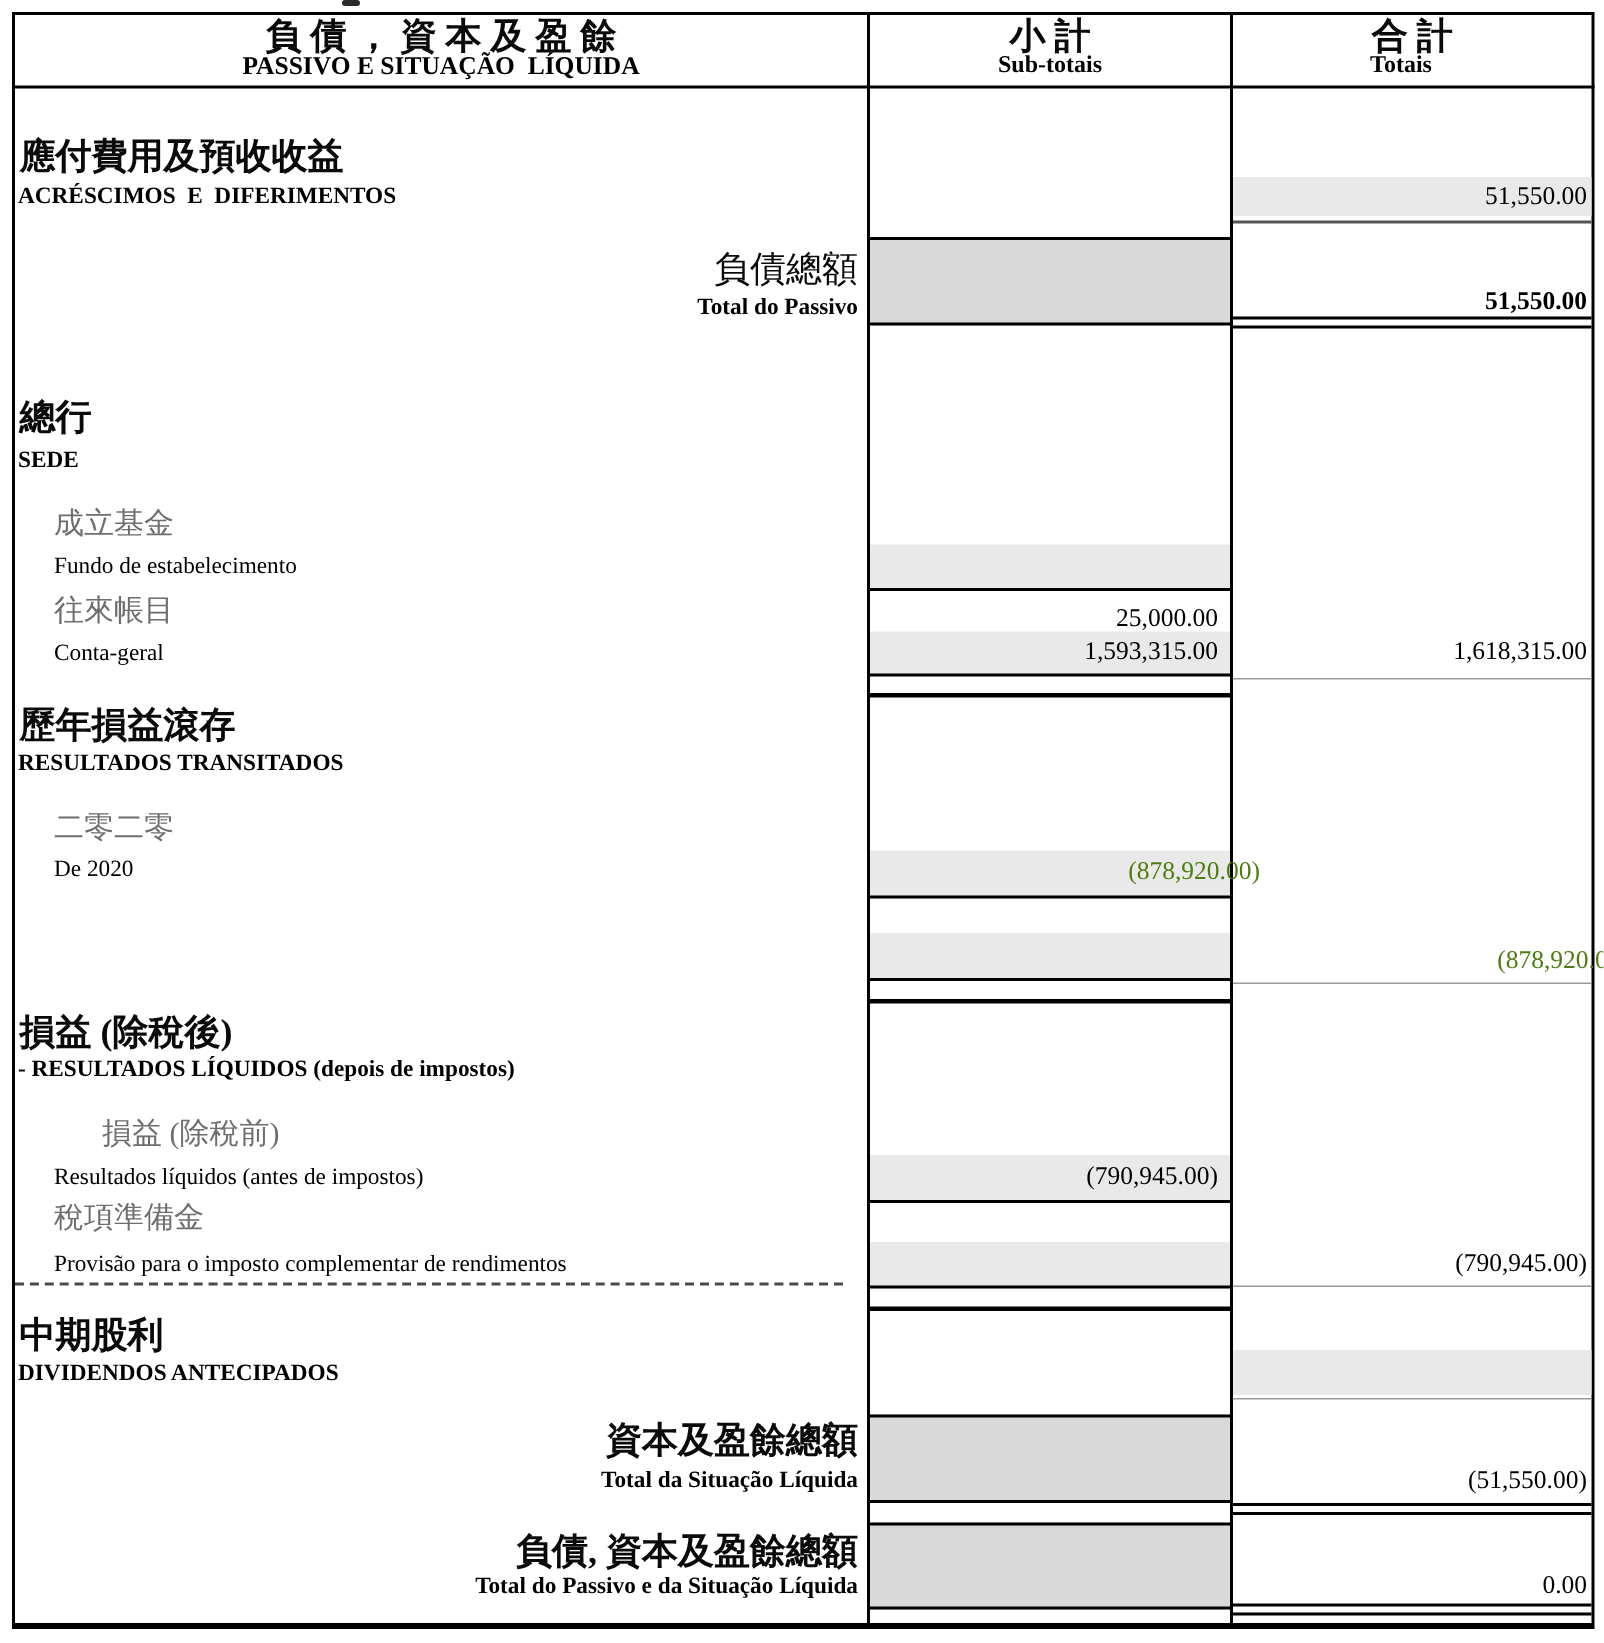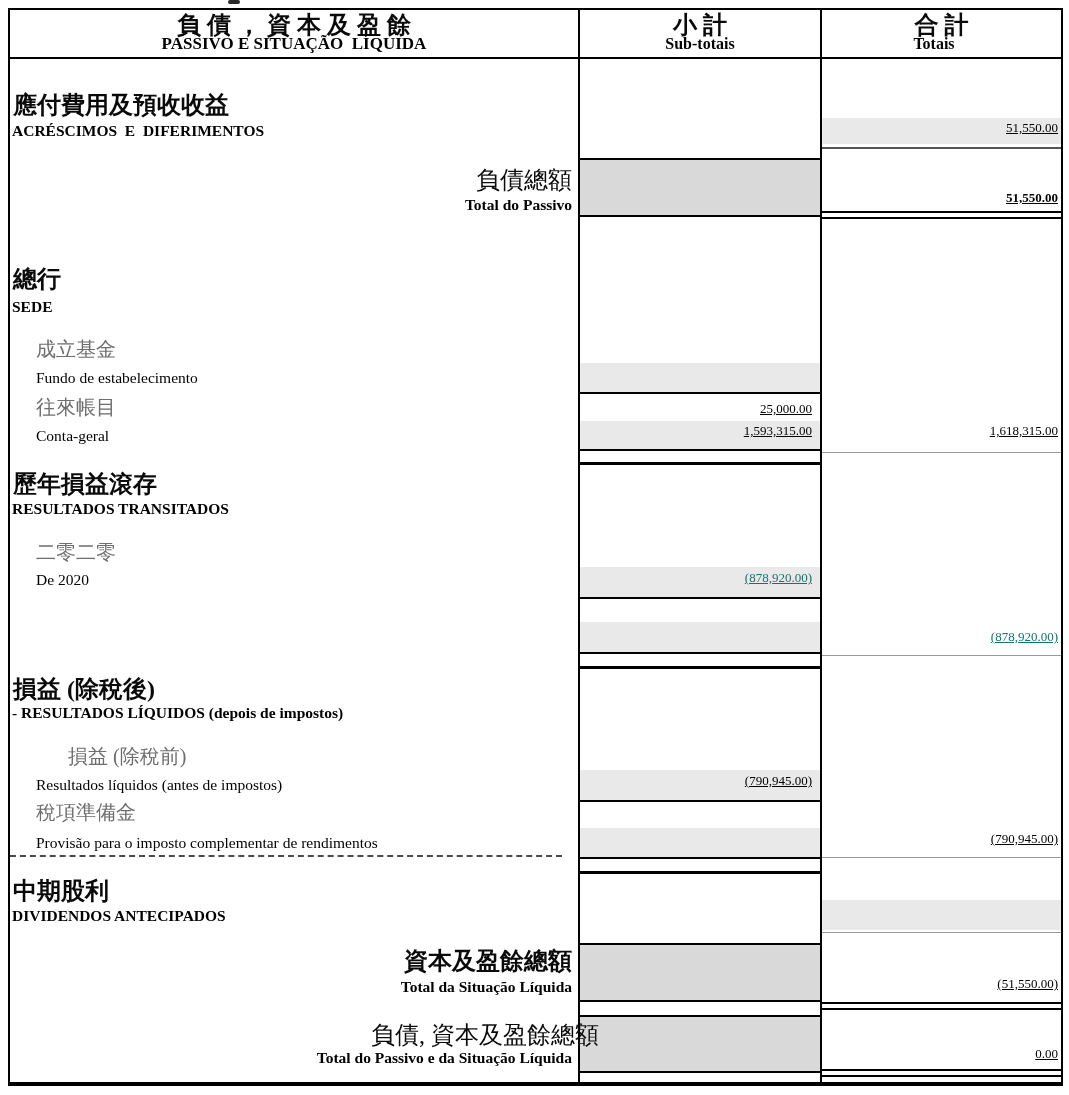--- a/index.html
+++ b/index.html
@@ -6,22 +6,22 @@
   body { font-family:"Liberation Serif","DejaVu Serif",serif; color:#000; }
   .page { position:relative; width:1069px; height:1095px; background:#ffffff; overflow:hidden; }
 
   .abs { position:absolute; white-space:pre; line-height:1.15; }
 
   
   .zh-h  { font-size:24px; font-weight:600; color:#0a0a0a; }
   .zh-g  { font-size:20px; font-weight:400; color:#6e6e6e; }
   .pt-b  { font-size:15.5px; font-weight:bold; }
   .pt-r  { font-size:15.5px; }
-  .num   { font-size:13px;text-decoration:underline; }
-  .gray  { color:#0f766e; }
+  .num   { font-size:17px; }
+  .gray  { color:#4d7c0f;padding-left:28px; }
   .bold  { font-weight:bold; }
   .right { text-align:right; }
   .center{ text-align:center; }
 
   
   .colD  { left:10px;  width:562px; }
   .col2v { left:580px; width:232px; text-align:right; }
   .col3v { left:822px; width:236px; text-align:right; }
   .cell2 { left:580px; width:240px; }
   .cell3 { left:822px; width:239px; }
@@ -124,18 +124,18 @@
   <div class="abs cell3 cell-light" style="top:900px; height:30px;"></div>
   <div class="abs cell3 gry1" style="top:932px; height:1px;"></div>
 
   <div class="abs cell2 cell-dark" style="top:943px; height:59px;"></div>
   <div class="abs zh-h colD right" style="top:948px; font-weight:700;">資本及盈餘總額</div>
   <div class="abs pt-b colD right" style="top:978px;">Total da Situação Líquida</div>
   <div class="abs num col3v" style="top:977px;">(51,550.00)</div>
   <div class="abs cell3 dbl" style="top:1002px; height:8px;"></div>
 
   <div class="abs cell2 cell-dark" style="top:1015px; height:58px;"></div>
-  <div class="abs zh-h colD right" style="top:1022px; font-weight:400;padding-left:27px;">負債, 資本及盈餘總額</div>
+  <div class="abs zh-h colD right" style="top:1022px; font-weight:700;">負債, 資本及盈餘總額</div>
   <div class="abs pt-b colD right" style="top:1049px;">Total do Passivo e da Situação Líquida</div>
   <div class="abs num col3v" style="top:1047px;">0.00</div>
   <div class="abs cell3 dbl" style="top:1069px; height:8px;"></div>
 
 </div>
 
 </body></html>

